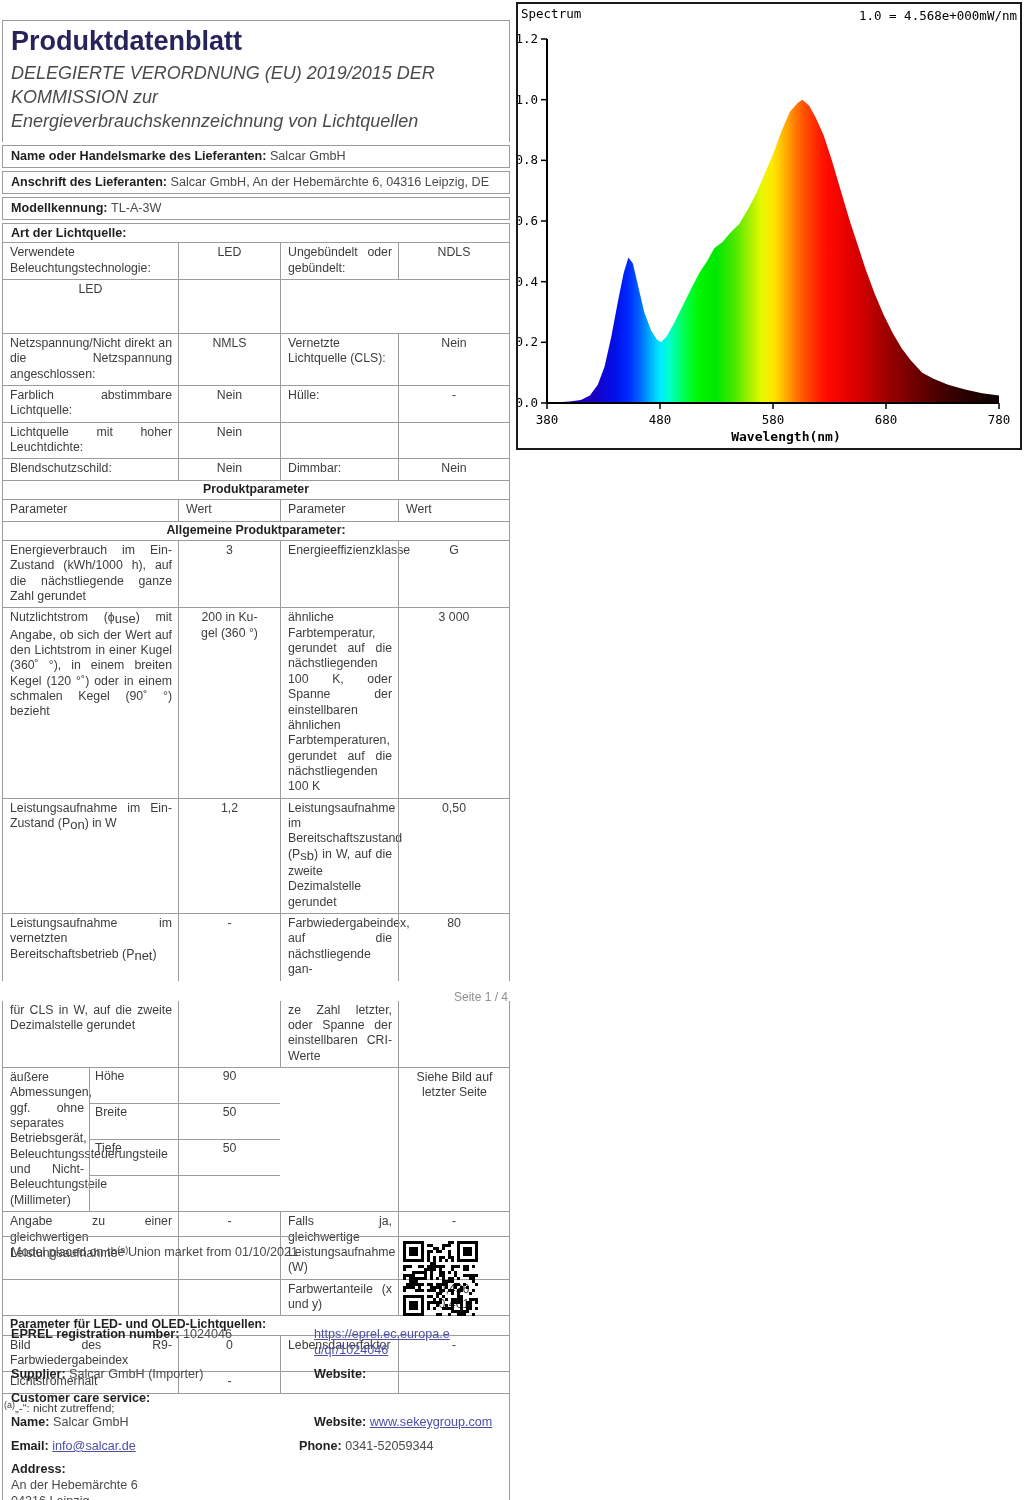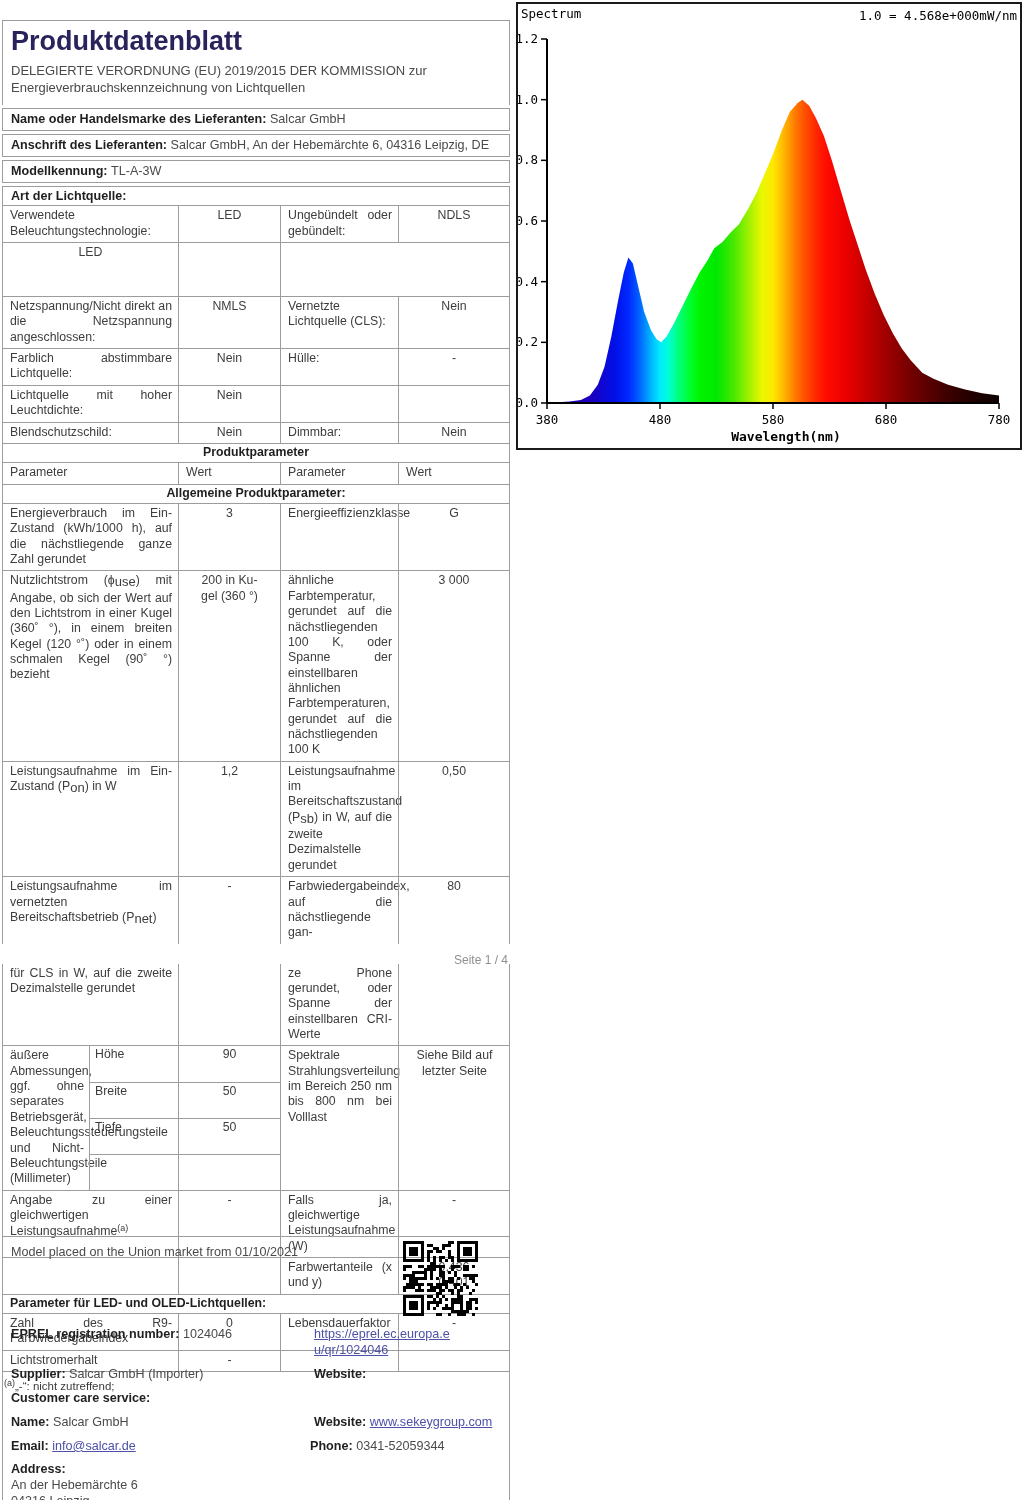--- a/index.html
+++ b/index.html
@@ -12,21 +12,21 @@
   }
   *{box-sizing:border-box;margin:0;padding:0;}
   html,body{background:#ffffff;}
   body{
     width:1024px;height:1500px;position:relative;overflow:hidden;
     font-family:"Liberation Sans", sans-serif;color:var(--text);
   }
   .left-col{position:absolute;left:2px;top:0;width:508px;margin-top:20px;}
   .head-box{border:1px solid var(--line);border-bottom:0;padding:5px 8px 9px 8px;}
   .head-box h1{font-size:27px;font-weight:bold;color:var(--title);letter-spacing:0;}
-  .reg{margin-top:5px;font-size:13px;line-height:1.32;color:#4a4a4a;}
+  .reg{margin-top:5px;font-size:18px;line-height:1.32;color:#4a4a4a;font-style:italic;}
   .info-row{
     border:1px solid var(--line);margin-top:3px;min-height:23px;
     padding:3px 8px 2px 8px;font-size:12.6px;color:#4a4a4a;
   }
   .info-row .lbl{font-weight:bold;color:var(--bold);}
   .art-row{min-height:19px;border-bottom:0;padding-top:2px;}
   .ptable{border:1px solid var(--line);font-size:12.3px;line-height:1.25;}
   .ptable.no-bottom{border-bottom:0;}
   .ptable.no-top{border-top:0;}
   .ptable .row{display:grid;grid-template-columns:175px 102px 118px 1fr;border-top:1px solid var(--line);}
@@ -77,21 +77,21 @@
   .f-market{top:7px;left:8px;}
   .qr{position:absolute;top:4px;right:30px;}
   .f-eprel-l{top:89px;left:8px;}
   .f-eprel-r{top:89px;left:311px;width:146px;word-break:break-all;}
   .f-supplier{top:129px;left:8px;}
   .f-website1{top:129px;left:311px;}
   .f-care{top:153px;left:8px;}
   .f-name{top:177px;left:8px;}
   .f-website2{top:177px;left:311px;}
   .f-email{top:201px;left:8px;}
-  .f-phone{top:201px;left:307px;}
+  .f-phone{top:201px;left:296px;}
   .f-address{top:224px;left:8px;line-height:1.28;}
   a.link{color:var(--link);text-decoration:underline;cursor:pointer;}
   .chart-box{
     position:absolute;left:516px;top:2px;width:506px;height:448px;
     border:2px solid #1a1a1a;background:#fff;
   }
   .chart-box svg{display:block;}
 </style>
 </head>
 <body>
@@ -187,51 +187,50 @@
     </div>
 
   <div class="page-gap">
     <span class="seite">Seite 1 / 4</span>
   </div>
 
   <div id="table2" class="ptable no-top">
       <div class="row">
         <div class="cell just">für CLS in W, auf die zweite Dezimalstelle gerundet</div>
         <div class="cell val"></div>
-        <div class="cell just">ze Phone gerundet, oder Spanne der einstellbaren CRI-Werte</div>
+        <div class="cell just">ze Zahl letzter, oder Spanne der einstellbaren CRI-Werte</div>
         <div class="cell val"></div>
       </div>
       <div class="row dims">
         <div class="outer">äußere Abmessungen, ggf. ohne separates Betriebsgerät, Beleuchtungssteuerungsteile und Nicht-Beleuchtungsteile (Millimeter)</div>
         <div class="sname" style="grid-area: 1 / 2;">Höhe</div>
         <div class="sval" style="grid-area: 1 / 3;">90</div>
         <div class="sname" style="grid-area: 2 / 2;">Breite</div>
         <div class="sval" style="grid-area: 2 / 3;">50</div>
         <div class="sname" style="grid-area: 3 / 2;">Tiefe</div>
         <div class="sval" style="grid-area: 3 / 3;">50</div>
         <div class="fill" style="grid-area: 4 / 2;"></div>
         <div class="fill" style="grid-area: 4 / 3;"></div>
-        <div class="tall just" style="grid-area: 1 / 4 / 5; text-align: justify;">Spektrale Strahlungsverteilung im Bereich 250 nm bis 800 nm bei Volllast</div>
         <div class="tall val" style="grid-area: 1 / 5 / 5;">Siehe Bild auf letzter Seite</div>
       </div>
       <div class="row">
         <div class="cell just">Angabe zu einer gleichwertigen Leistungsaufnahme<sup>(a)</sup></div>
         <div class="cell val">-</div>
         <div class="cell just">Falls ja, gleichwertige Leistungsaufnahme (W)</div>
         <div class="cell val">-</div>
       </div>
       <div class="row">
         <div class="cell just"></div>
         <div class="cell val"></div>
         <div class="cell just">Farbwertanteile (x und y)</div>
         <div class="cell val">0,436<br>0,401</div>
       </div>
       <div class="sec">Parameter für LED- und OLED-Lichtquellen:</div>
       <div class="row">
-        <div class="cell just">Zahl des R9-Farbwiedergabeindex</div>
+        <div class="cell just">Bild des R9-Farbwiedergabeindex</div>
         <div class="cell val">0</div>
         <div class="cell just">Lebensdauerfaktor</div>
         <div class="cell val">-</div>
       </div>
       <div class="row">
         <div class="cell just">Lichtstromerhalt</div>
         <div class="cell val">-</div>
         <div class="cell just"></div>
         <div class="cell val"></div>
       </div>

